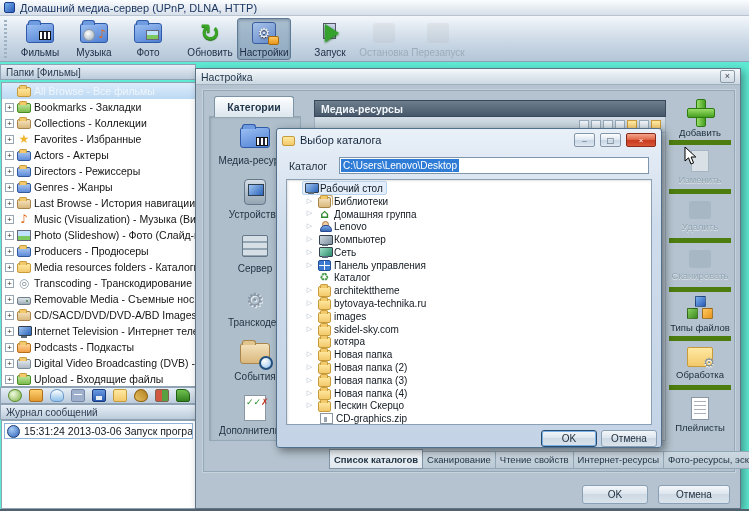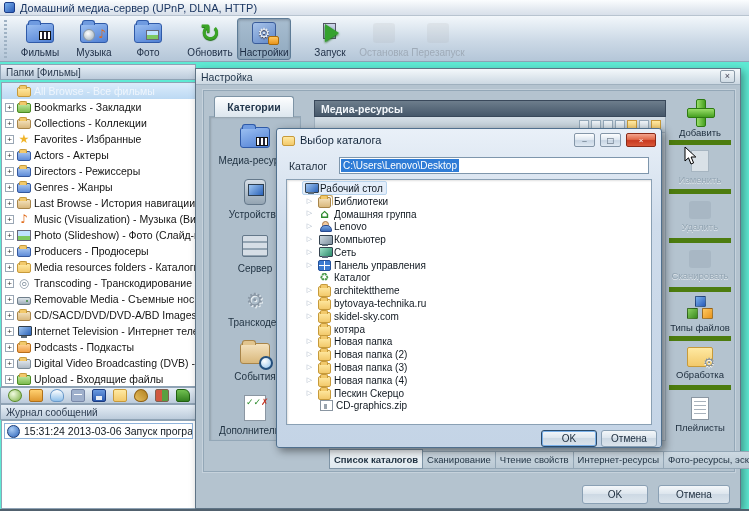--- a/index.html
+++ b/index.html
@@ -696,20 +696,27 @@
   </div>
 
   <div class="fd-row lvl1">
     <span class="exp2 glyph"></span>
     <span class="rowbody">
       <span class="ti gl ic-folder"></span>
       <span class="fd-lbl">bytovaya-technika.ru</span>
     </span>
   </div>
 
+  <div class="fd-row lvl1">
+    <span class="exp2 glyph"></span>
+    <span class="rowbody">
+      <span class="ti gl ic-folder"></span>
+      <span class="fd-lbl">images</span>
+    </span>
+  </div>
 
   <div class="fd-row lvl1">
     <span class="exp2 glyph"></span>
     <span class="rowbody">
       <span class="ti gl ic-folder"></span>
       <span class="fd-lbl">skidel-sky.com</span>
     </span>
   </div>
 
   <div class="fd-row lvl1">

